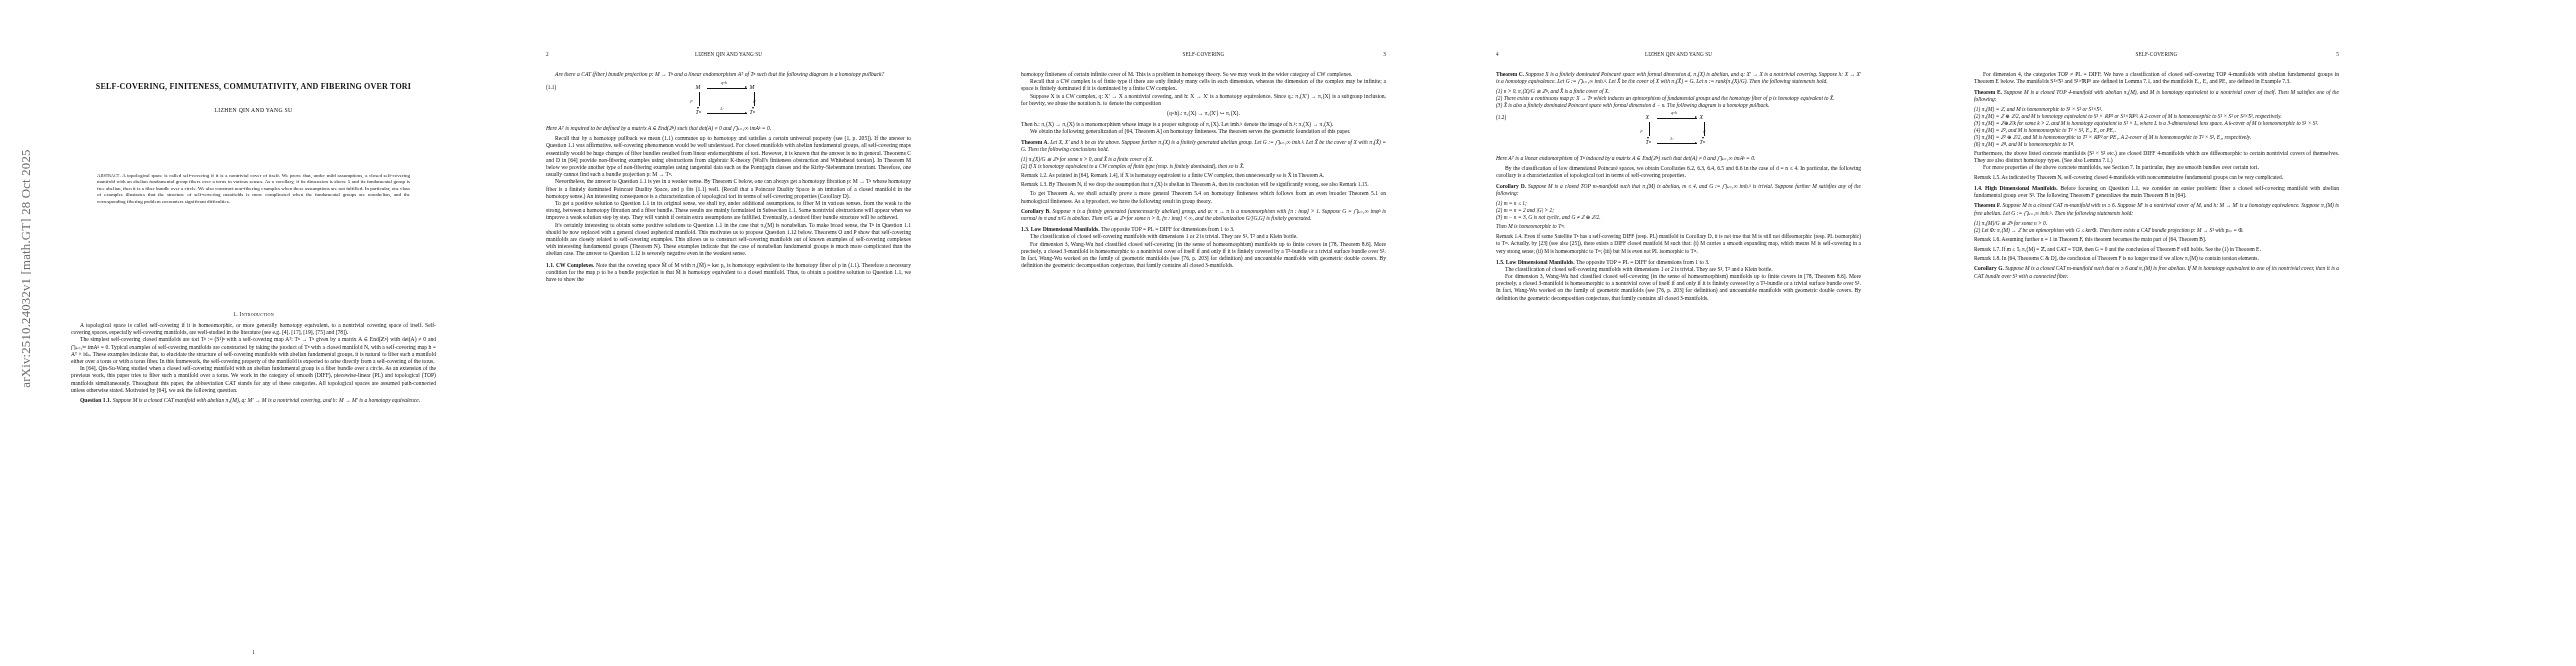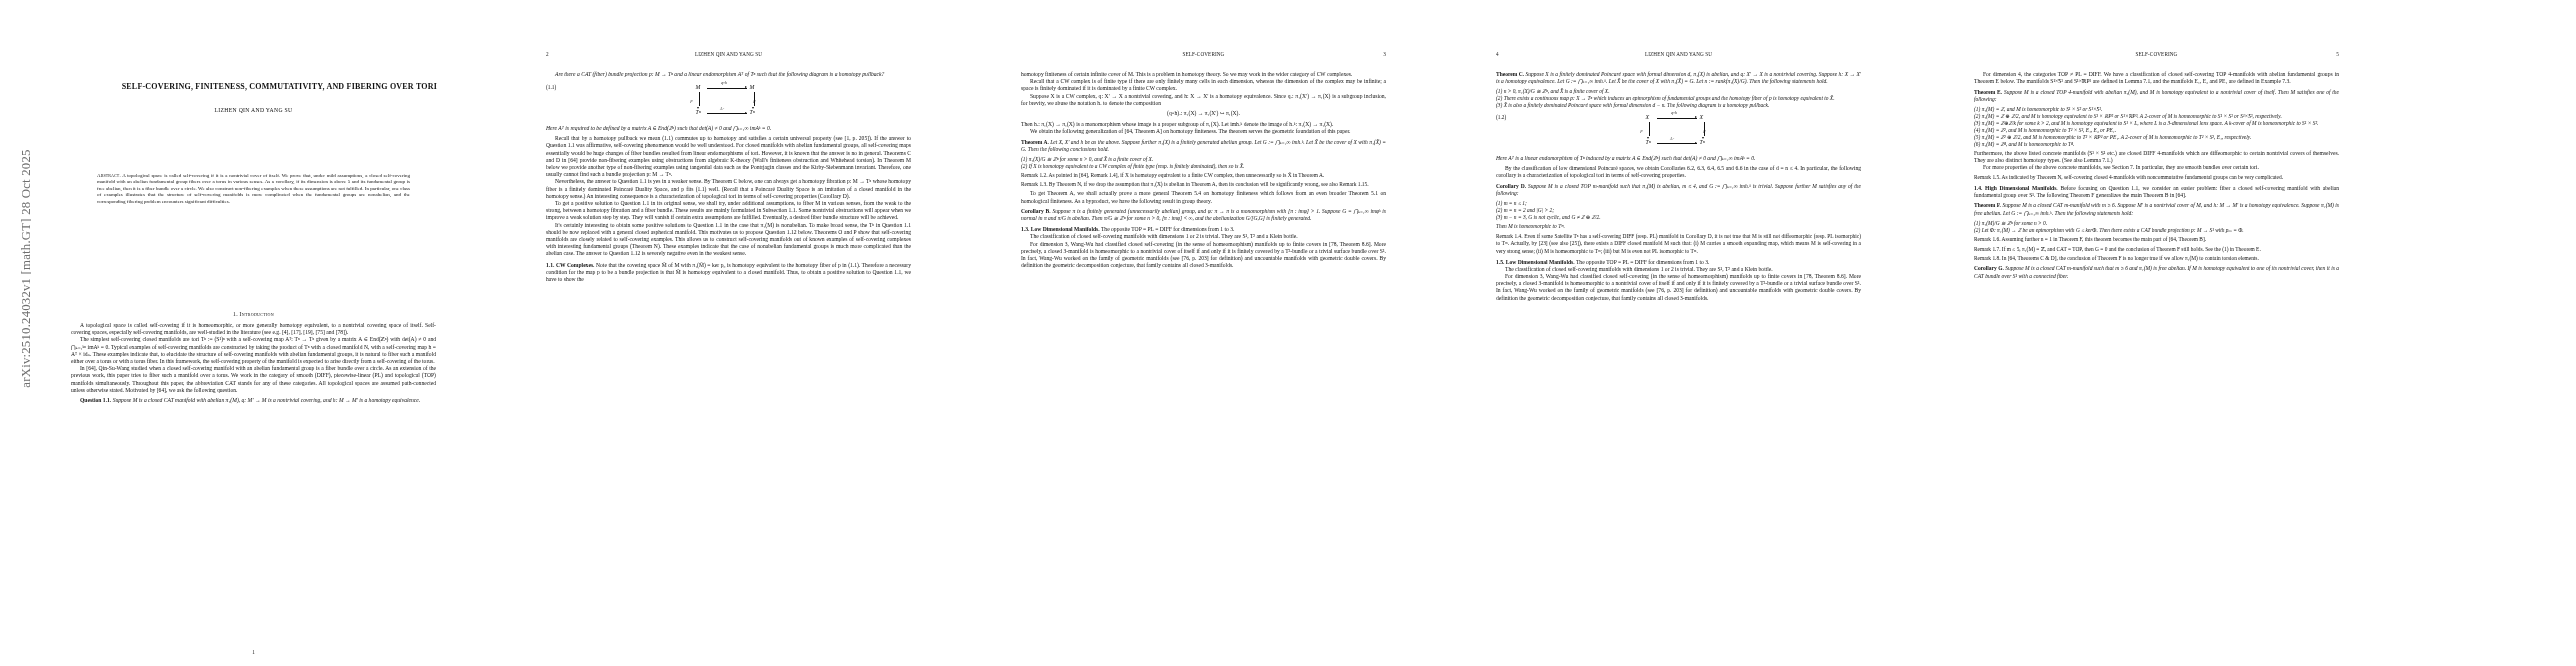--- a/index.html
+++ b/index.html
@@ -30,21 +30,21 @@
   .runhead .folio{position:absolute;}
   .runhead .rh-title{position:absolute;}
   p{margin:0;}
   .para{
     font-size:5.6px;line-height:7.2px;text-align:justify;
     text-indent:9px;margin:0;hyphens:auto;
   }
   .para.noind{text-indent:0;}
 
   .doc-title{
-    text-align:right;font-weight:bold;font-size:8px;line-height:11px;
+    text-align:center;font-weight:bold;font-size:8px;line-height:11px;
     letter-spacing:0.2px;
   }
   .authors{
     text-align:center;font-size:5.7px;letter-spacing:0.3px;margin-top:14.5px;
   }
   .abstract{
     font-size:5px;line-height:6.4px;text-align:justify;
   }
   .abstract .lab{font-variant:small-caps;letter-spacing:0.1px;}
 

